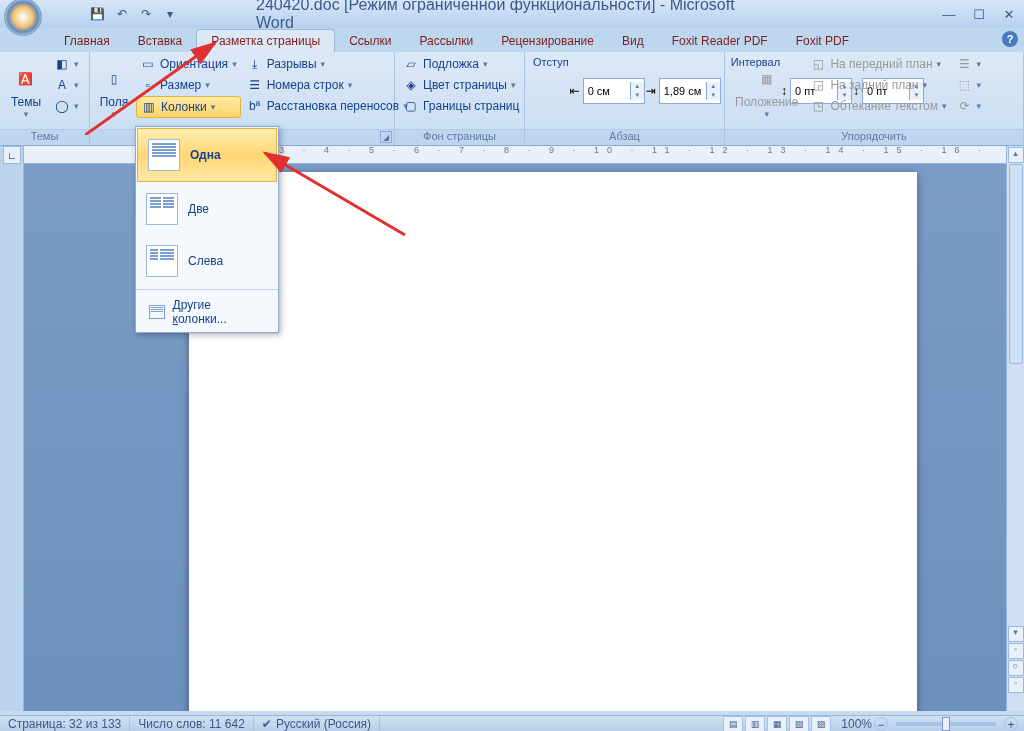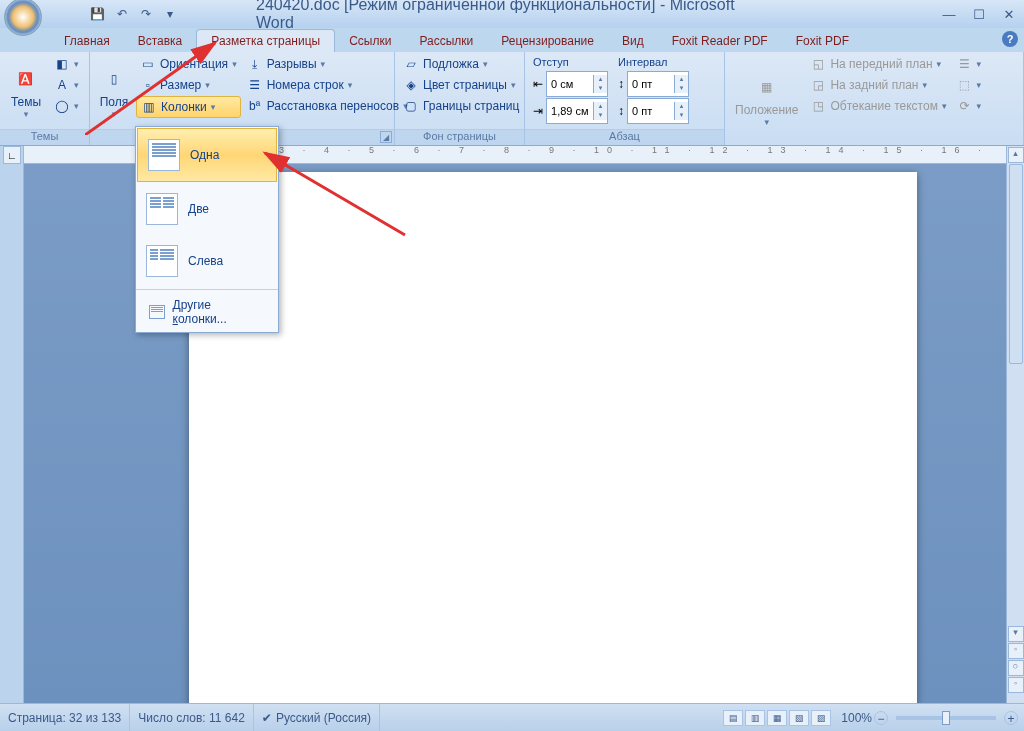--- a/index.html
+++ b/index.html
@@ -25,21 +25,21 @@
 .group-content { flex: 1; display: flex; padding: 2px 4px; gap: 2px; }
 .group-label { height: 16px; text-align: center; font-size: 11px; color: #5a7aa5; background:rgba(180,205,235,.5); border-top:1px solid #b0cdea; position:relative;}
 .dialog-launcher { position:absolute; right:2px; top:1px; width:12px; height:12px; border:1px solid #8aabd6; font-size:8px; color:#5a7aa5; display:flex;align-items:center;justify-content:center;}
 .bigbtn { display:flex;flex-direction:column;align-items:center;justify-content:center; padding:2px 6px; color:#15428b; border-radius:3px; min-width:40px;}
 .bigbtn .icon { width:32px;height:32px; display:flex;align-items:center;justify-content:center;}
 .smallbtn-col { display:flex;flex-direction:column;gap:1px;}
 .smallbtn { display:flex;align-items:center;gap:4px;padding:2px 4px;color:#15428b;border-radius:3px;white-space:nowrap;}
 .smallbtn.highlight { background: linear-gradient(#ffe9a3,#ffd46a); border:1px solid #e0b43e;}
 .smallbtn .icon { width:16px;height:16px;display:flex;align-items:center;justify-content:center;}
 .dd { font-size:9px; color:#5a7aa5;}
-.spinner-group { display:flex;flex-direction:column;gap:1px;padding:2px 4px;}
+.spinner-group { display:flex;flex-direction:row;gap:1px;padding:2px 4px;}
 .spinner-label { color:#15428b; font-size:11px; padding-bottom:2px;}
 .spinner-row { display:flex;align-items:center;gap:3px;}
 .spinner { display:flex;align-items:center;border:1px solid #8aabd6;background:#fff;}
 .spinner input { width:46px;border:none;padding:6px 4px;font-size:11px;outline:none;}
 .spinbtns { display:flex;flex-direction:column;}
 .spinbtns div { width:14px;height:9px;background:#e8f0fa;border-left:1px solid #8aabd6;font-size:7px;text-align:center;color:#5a7aa5;}
 .gray-out { color:#999;}
 
 
 .workspace { position:absolute; top:146px; left:0; right:0; bottom:20px; background:#3b5998; background:linear-gradient(#a9c5e8,#8db0dc); display:flex;}
@@ -47,34 +47,34 @@
 .doc-area { flex:1; position:relative; overflow:hidden;}
 .hruler { height:18px; background:#e8f0fa; border-bottom:1px solid #9bb7d9; display:flex;align-items:center; font-size:9px; color:#777; padding-left:165px; letter-spacing:8px;}
 .canvas { position:absolute; top:18px; left:0; right:0; bottom:0; background:linear-gradient(#7a9cc6 0,#6d91be 100%); overflow:auto;}
 .page { width:728px; background:#fff; margin:8px 0 0 165px; height:700px; box-shadow:0 2px 8px rgba(0,0,0,.4);}
 .vscroll { width:18px; background:#d0e0f2; border-left:1px solid #9bb7d9;}
 .corner-box { width:18px;height:18px;border:1px solid #9bb7d9;background:#e8f0fa;display:flex;align-items:center;justify-content:center;position:absolute;top:0;left:3px;font-size:10px;}
 
 
 .dropdown { position:absolute; left:135px; top:126px; width:144px; background:#f5f8fc; border:1px solid #8aabd6; box-shadow:2px 2px 6px rgba(0,0,0,.3); z-index:100;}
 .dd-item { display:flex;align-items:center;gap:10px;padding:10px 10px;color:#15428b;border-bottom:0;}
-.dd-item.active { background:linear-gradient(#ffefb0,#ffd676,#ffe9a3); border:1px solid #e0b43e;margin:1px;}
+.dd-item.active { background:linear-gradient(#ffefb0,#ffd676,#ffe9a3); border:1px solid #e0b43e;margin:1px;font-weight:bold;}
 .dd-icon { width:32px;height:32px;border:1px solid #9bb7d9;background:#fff;display:flex;flex-direction:column;padding:3px;gap:1px;}
 .dd-icon .ln { height:2px;background:#7aa0d0;}
 .dd-sep { height:1px;background:#c0d2e8;margin:2px 0;}
 .dd-more { display:flex;align-items:center;gap:8px;padding:6px 13px;color:#15428b;}
 .dd-more .mi { width:16px;height:14px;border:1px solid #7aa0d0;display:flex;flex-direction:column;gap:1px;padding:1px;}
 .dd-more .mi div{height:1px;background:#7aa0d0;}
 .dd-more u{text-decoration:underline;}
 
 
 .arrow { position:absolute; z-index:200; pointer-events:none;}
 
 
-.statusbar { position:absolute; bottom:0; left:0; right:0; height:28px; background:linear-gradient(#d0e0f2,#b8d0ea); display:flex;align-items:center; font-size:11px; color:#3a5a8a; border-top:1px solid #9bb7d9;}
+.statusbar { position:absolute; bottom:0; left:0; right:0; height:16px; background:linear-gradient(#d0e0f2,#b8d0ea); display:flex;align-items:center; font-size:11px; color:#3a5a8a; border-top:1px solid #9bb7d9;}
 .status-seg { padding:0 8px; border-right:1px solid #a7c3e6; height:100%; display:flex;align-items:center;gap:4px;}
 .status-right { margin-left:auto; display:flex;align-items:center;gap:2px;padding-right:6px;}
 .viewbtn { width:20px;height:16px;border:1px solid #a7c3e6;background:#e8f0fa;display:flex;align-items:center;justify-content:center;font-size:9px;}
 .zoom-slider { width:100px;height:4px;background:#a7c3e6;position:relative;margin:0 6px;}
 .zoom-thumb { width:8px;height:14px;background:#e8f0fa;border:1px solid #7a9cc6;position:absolute;left:46px;top:-5px;}
 
 
 .sb-btn { width:16px;height:16px;margin:1px auto;background:#e8f0fa;border:1px solid #9bb7d9;font-size:9px;text-align:center;color:#5a7aa5;}
 .sb-thumb { width:14px;height:200px;margin:1px auto;background:#cfe0f3;border:1px solid #9bb7d9;border-radius:2px;}
 
@@ -292,20 +292,21 @@
         <div class="smallbtn gray-out">
             <span class="icon">⬚</span>
             <span class="dd">▾</span>
           </div>
         <div class="smallbtn gray-out">
             <span class="icon">⟳</span>
             <span class="dd">▾</span>
           </div>
       </div>
     </div>
+    <div class="group-label">Упорядочить</div>
   </div>
 </div>
 
 <div class="workspace">
   <div class="vruler-gutter">
     <div class="corner-box">∟</div>
   </div>
   <div class="doc-area">
     <div class="hruler">1 · 2 · 3 · 4 · 5 · 6 · 7 · 8 · 9 · 10 · 11 · 12 · 13 · 14 · 15 · 16 · 17</div>
     <div class="canvas">

